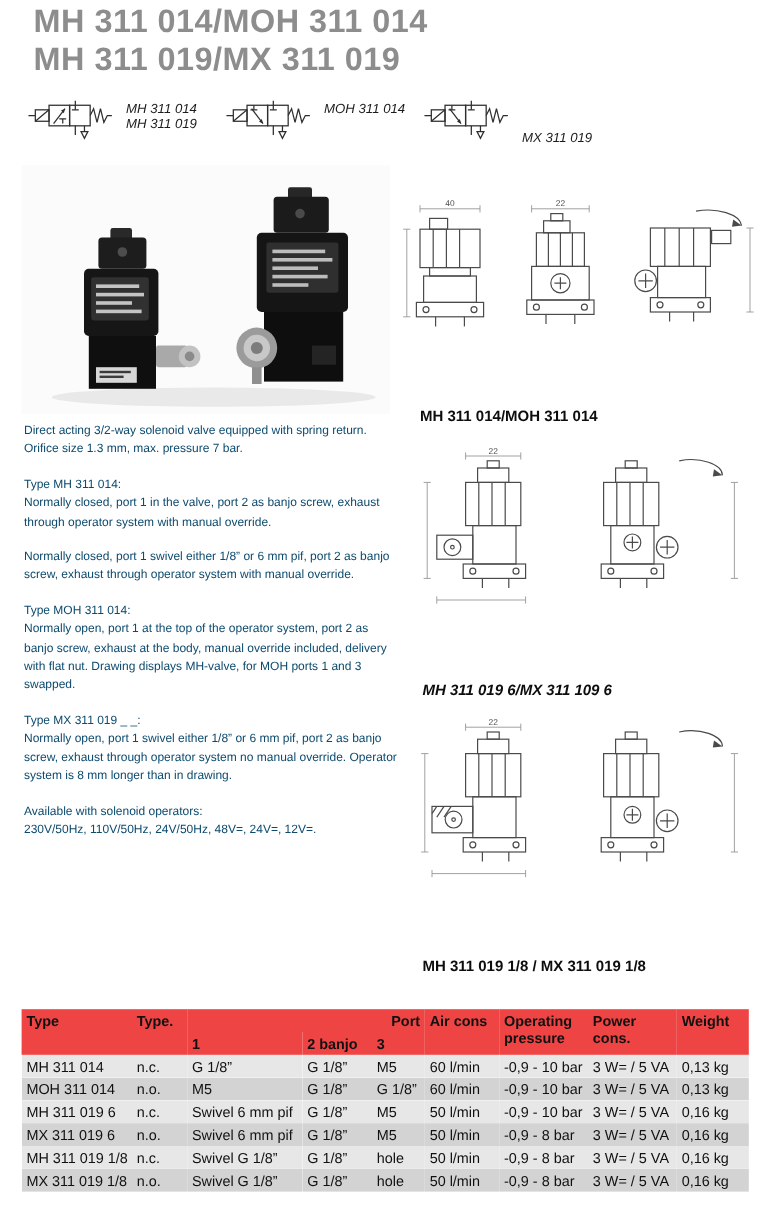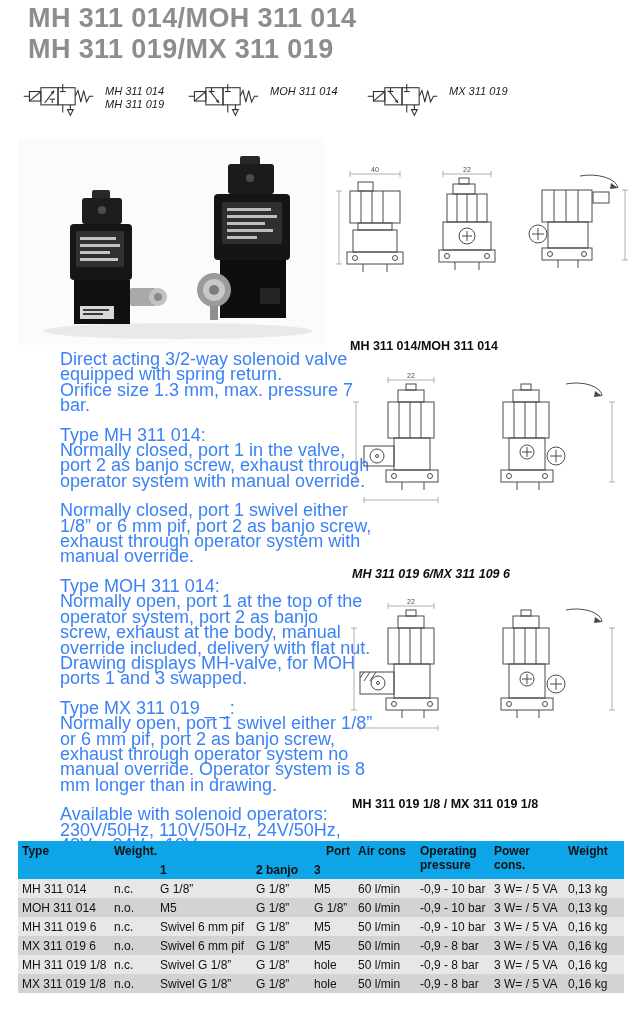--- a/index.html
+++ b/index.html
@@ -8,34 +8,34 @@
   .page { position:relative; width:629px; height:1017px; background:#fff; overflow:hidden; }
 
   .title { position:absolute; left:28px; top:3px; font-size:27px; font-weight:bold;
            color:#8d8d8d; line-height:31px; letter-spacing:0.4px; }
 
   .symbol-group { position:absolute; top:82px; display:flex; align-items:flex-start; gap:7px; }
   .symbol-labels { font-size:11px; font-style:italic; line-height:13px; margin-top:3px; color:#1c1c1c; }
 
   .photo { position:absolute; left:18px; top:138px; width:307px; height:207px; background:#fafafa; }
 
-  .desc { position:absolute; left:20px; top:352px; width:314px; font-size:18px; line-height:15.4px; color:#3b82f6;margin-left:40px; }
+  .desc { position:absolute; left:20px; top:352px; width:314px; font-size:10px; line-height:15.4px; color:#0c4a6e; }
   .desc .intro, .desc .avail { white-space:pre-line; }
   .desc .sect { margin-top:14px; }
   .desc .sect-h { font-weight:normal; }
   .desc .avail { margin-top:14px; }
 
   .fig { position:absolute; }
   .fig-caption { font-size:12.5px; font-weight:bold; color:#0d0d0d; margin-top:5px; padding-left:20px; }
 
   .dim { font-family:"Liberation Sans", sans-serif; font-size:7px; fill:#4a4a4a; }
 
   table.spec { position:absolute; left:18px; top:841px; width:606px; border-collapse:collapse;
                font-size:12px; table-layout:fixed; }
-  table.spec th { background:#0ea5e9; font-weight:bold; text-align:left; vertical-align:top;
+  table.spec th { background:#ef4444; font-weight:bold; text-align:left; vertical-align:top;
                   padding:3px 4px 2px 4px;margin-top:17px; }
   table.spec th.c { text-align:right; }
   table.spec td { padding:2px 4px; height:19px; vertical-align:middle; white-space:nowrap; overflow:hidden; }
   table.spec tr.odd td { background:#e7e7e7; }
   table.spec tr.even td { background:#d3d3d3; }
 </style>
 </head>
 <body>
 
 <div class="page">
@@ -91,21 +91,21 @@
         <line x1="55" y1="23" x2="55" y2="28"></line>
           <polygon points="52,28 58,28 55,34"></polygon>
       </g>
       <polygon points="38,21 34.5,19.5 37,17" fill="#2e2e2e"></polygon>
     </svg>
     <div class="symbol-labels">
       <div>MOH 311 014</div>
     </div>
   </div>
 
-  <div class="symbol-group" style="left:362px;">
+  <div class="symbol-group" style="left:348px;align-items:flex-end;">
     <svg width="80" height="40" viewBox="0 0 84 40">
       <g stroke="#2e2e2e" stroke-width="1.1" fill="none">
         <rect x="24" y="5" width="18" height="18"></rect>
           <rect x="42" y="5" width="18" height="18"></rect>
         <rect x="12" y="9" width="12" height="10"></rect>
           <line x1="12" y1="19" x2="24" y2="9"></line>
           <line x1="6" y1="14" x2="12" y2="14"></line>
         <polyline points="60,14 63,8 66,20 69,8 72,20 75,14 79,14"></polyline>
         <line x1="28" y1="8" x2="38" y2="21"></line>
         <line x1="30" y1="5" x2="30" y2="9"></line>
@@ -413,21 +413,21 @@
       <col style="width:58px">
         <col style="width:44px">
         <col style="width:62px">
       <col style="width:74px">
         <col style="width:74px">
         <col style="width:60px">
     </colgroup>
     <thead>
       <tr>
         <th rowspan="2">Type</th>
-        <th rowspan="2">Weight.</th>
+        <th rowspan="2">Type.</th>
         <th colspan="3" class="c">Port</th>
         <th rowspan="2">Air cons</th>
         <th rowspan="2">Operating pressure</th>
         <th rowspan="2">Power cons.</th>
         <th rowspan="2">Weight</th>
       </tr>
       <tr>
         <th>1</th>
         <th>2 banjo</th>
         <th>3</th>

